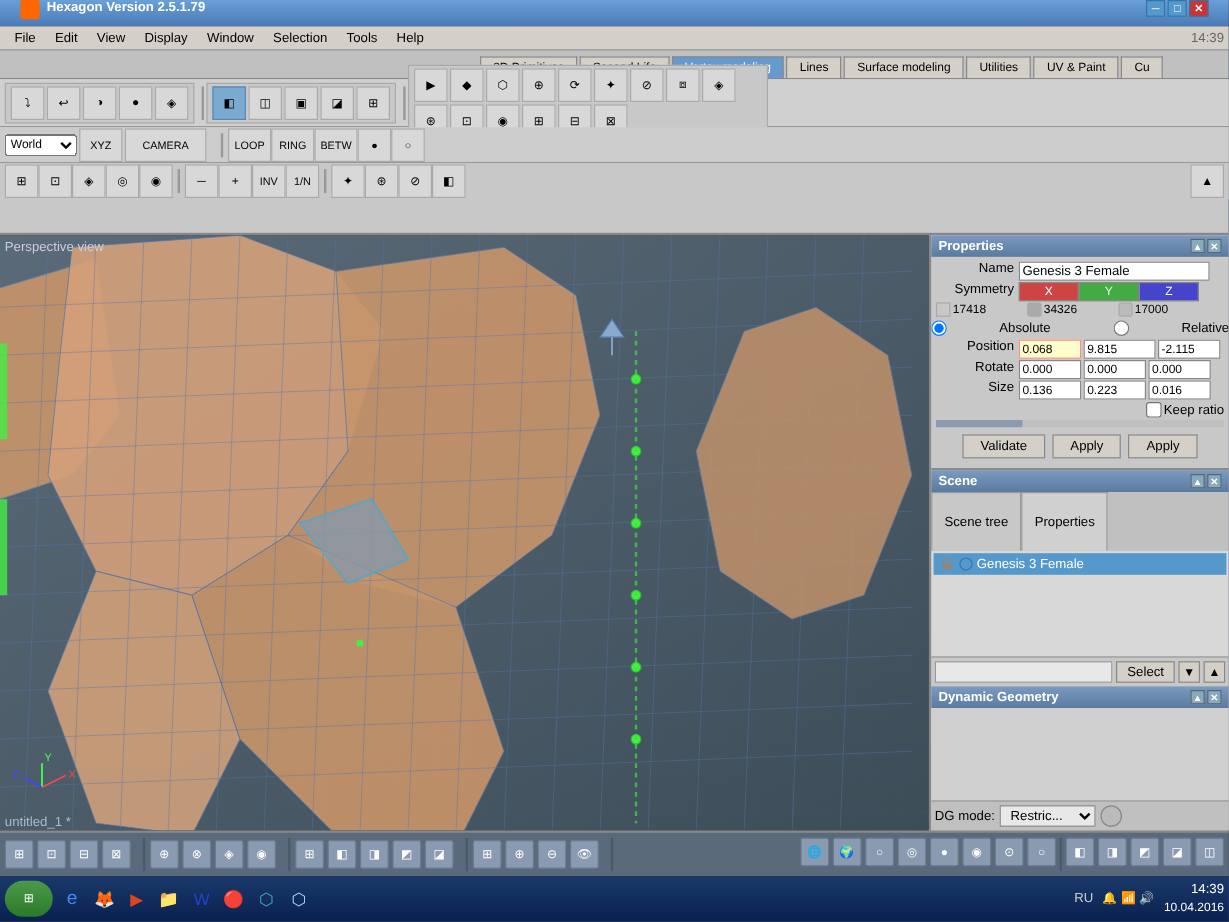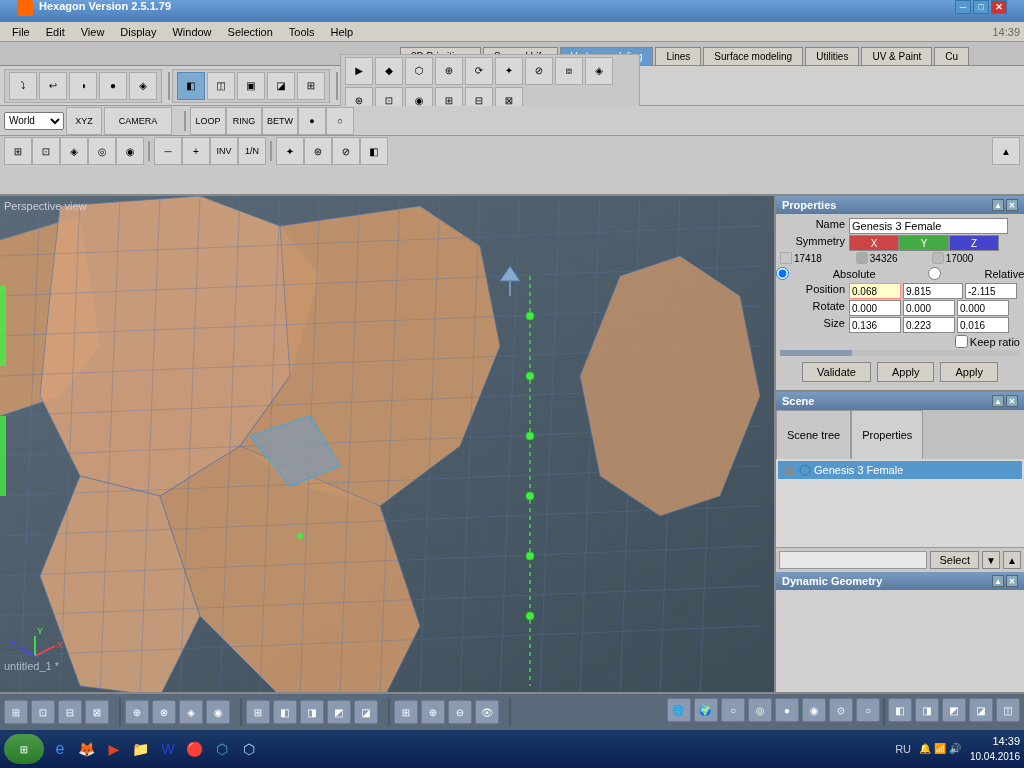--- a/index.html
+++ b/index.html
@@ -621,21 +621,21 @@
           <text x="22" y="-8" fill="#ff4444" font-size="9">X</text>
           <line x1="0" y1="0" x2="0" y2="-20" stroke="#44ff44" stroke-width="1.5"></line>
           <text x="2" y="-22" fill="#44ff44" font-size="9">Y</text>
           <line x1="0" y1="0" x2="-15" y2="-8" stroke="#4444ff" stroke-width="1.5"></line>
           <text x="-25" y="-8" fill="#4444ff" font-size="9">Z</text>
         </g>
       </svg>
 
       <div id="viewport-label" style="position:absolute; top:4px; left:4px; color:#ccd; font-size:11px;">Perspective view</div>
 
-      <div style="position:absolute; bottom:20px; left:4px; color:#aabbcc; font-size:11px;">untitled_1 *</div>
+      <div style="position:absolute; bottom:1px; left:4px; color:#aabbcc; font-size:11px;">untitled_1 *</div>
     </div>
   </div>
 
   <div id="right-panel">
 
     <div class="panel-section" style="flex-shrink:0;">
       <div class="panel-header">
         <span>Properties</span>
         <div class="panel-btns">
           <div class="panel-btn">▲</div>
@@ -755,20 +755,27 @@
 
     <div id="dg-panel">
       <div class="panel-header">
         <span>Dynamic Geometry</span>
         <div class="panel-btns">
           <div class="panel-btn">▲</div>
           <div class="panel-btn">✕</div>
         </div>
       </div>
       <div class="dg-content"></div>
+      <div class="dg-footer">
+        <span class="dg-mode-label">DG mode:</span>
+        <select class="dg-mode-select">
+          <option>Restric...</option>
+        </select>
+        <div class="dg-circle-btn"></div>
+      </div>
     </div>
 
   </div>
 </div>
 
 <div id="statusbar" style="height:38px; background:#5a6a7a; display:flex; align-items:center; padding:0 4px; border-top:2px solid #888;">
   <div class="status-icon-group">
     <div class="status-icon">⊞</div>
     <div class="status-icon">⊡</div>
     <div class="status-icon">⊟</div>

